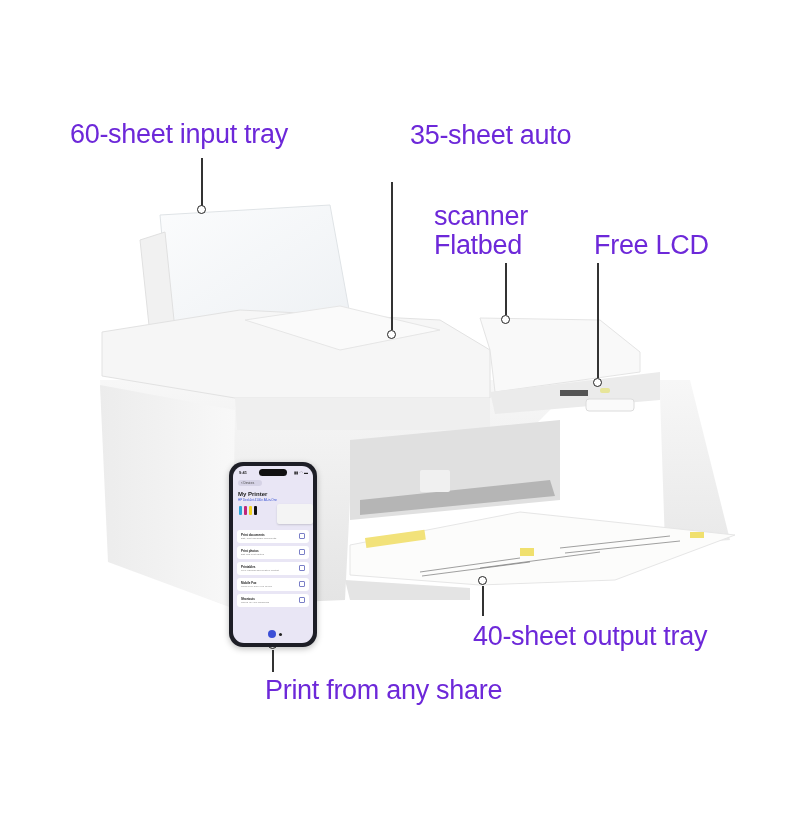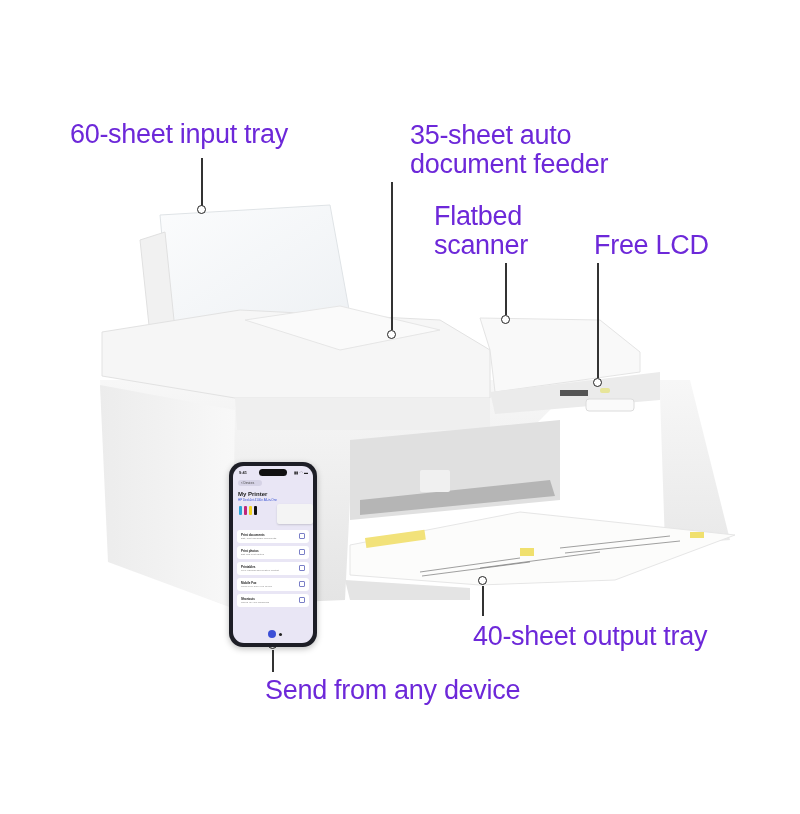--- a/index.html
+++ b/index.html
@@ -126,34 +126,33 @@
 <div class="vline" style="left:482px; top:586px; height:30px;"></div>
 
 <div class="dot" style="left:268px; top:640px;"></div>
 <div class="vline" style="left:272px; top:650px; height:22px;"></div>
 
 <div class="label" style="left:70px; top:120px;">
   <span>60-sheet input tray</span>
 </div>
 <div class="label" style="left:382px; top:121px;margin-left:28px;">
   <span>35-sheet auto</span>
-  <span>document feeder</span>
 </div>
 <div class="label" style="left:434px; top:202px;">
+  <span>scanner</span>
   <span>Flatbed</span>
-  <span>scanner</span>
 </div>
 <div class="label" style="left:594px; top:231px;">
   <span>Free LCD</span>
 </div>
 <div class="label" style="left:473px; top:622px;">
   <span>40-sheet output tray</span>
 </div>
 <div class="label" style="left:265px; top:676px;">
-  <span>Send from any device</span>
+  <span>Print from any share</span>
 </div>
 
 <div class="phone">
   <div class="phone-screen">
     <span class="status-time">9:41</span>
     <div class="island"></div>
     <span class="status-icons">▮▮ ◠ ▬</span>
     <div class="back-pill">&lt; Devices</div>
     <div class="p-title">My Printer</div>
     <div class="p-sub">HP DeskJet 4100e All-in-One</div>

